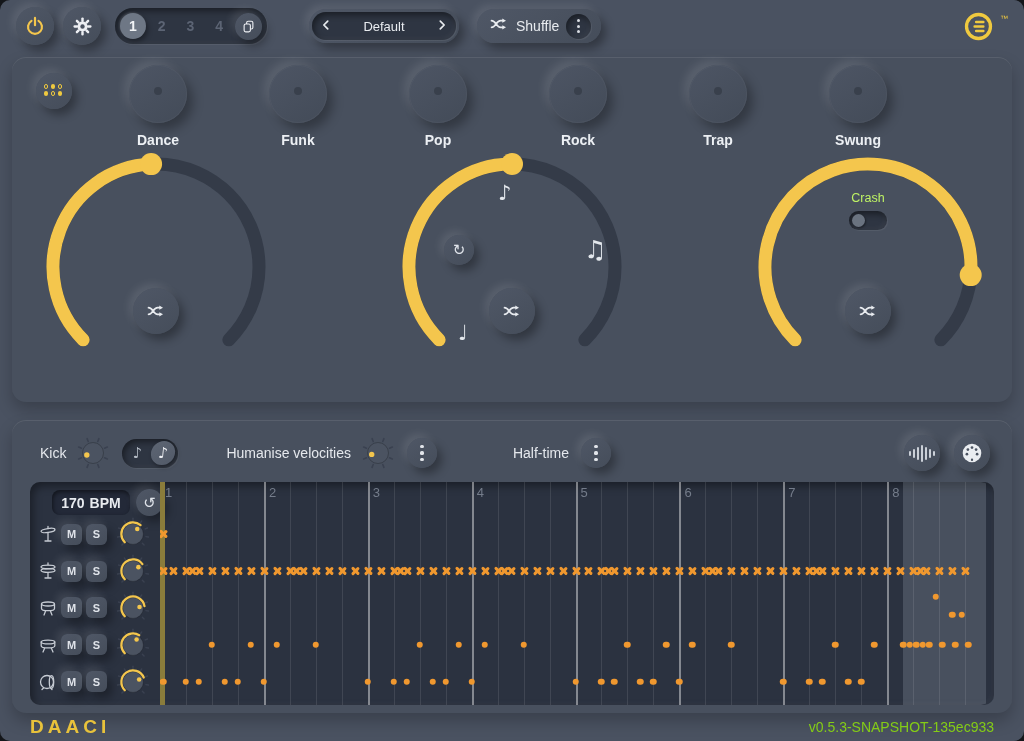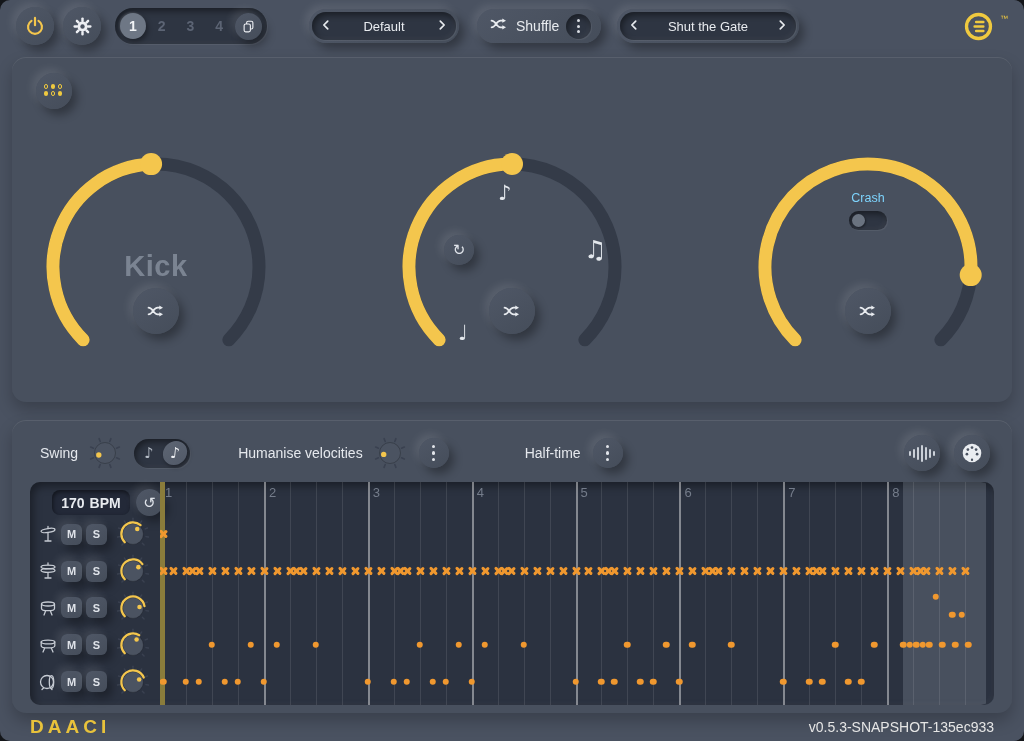--- a/index.html
+++ b/index.html
@@ -58,21 +58,21 @@
   .arc-holder{position:absolute;left:0;top:0;}
   .knob-label{position:absolute;top:101px;left:0;width:100%;text-align:center;font-size:29px;font-weight:700;color:#7B8492;letter-spacing:.5px;}
   .shuffle-mini{position:absolute;left:95px;top:139px;width:46px;height:46px;display:flex;align-items:center;justify-content:center;}
   .note-marker{position:absolute;color:#E3E7EC;font-family:"DejaVu Sans",sans-serif;}
   .nm-8{left:104px;top:32px;font-size:21px;}
   .nm-16{left:190px;top:86px;font-size:25px;}
   .nm-4{left:64px;top:172px;font-size:21px;}
   .regen-btn{position:absolute;left:50px;top:86px;width:30px;height:30px;display:flex;align-items:center;justify-content:center;
     color:#DFE3E9;font-size:15px;font-family:"DejaVu Sans",sans-serif;}
   .crash-wrap{position:absolute;top:42px;left:0;right:0;display:flex;flex-direction:column;align-items:center;gap:6px;}
-  .crash-label{font-size:12.5px;color:#7dd3fc;}
+  .crash-label{font-size:12.5px;color:#bef264;}
   .toggle{width:38px;height:19px;border-radius:10px;position:relative;}
   .toggle .thumb{position:absolute;left:3px;top:3px;width:13px;height:13px;border-radius:50%;background:#6A7380;box-shadow:1px 1px 2px rgba(0,0,0,.4);}
 
   
   .controls{position:absolute;left:28px;right:22px;top:14px;height:38px;display:flex;align-items:center;}
   .ctl-label{font-size:14px;color:#E5E8ED;}
   .mini-knob{width:34px;height:34px;margin-left:10px;}
   .note-toggle{margin-left:12px;width:56px;height:29px;border-radius:15px;display:flex;align-items:center;padding:0 3px;box-sizing:border-box;gap:2px;}
   .note-toggle .n1{width:24px;text-align:center;color:#B9C0CA;font-size:15px;font-family:"DejaVu Sans",sans-serif;}
   .note-toggle .n2{width:24px;height:24px;border-radius:50%;background:linear-gradient(145deg,#5d6573,#525a68);
@@ -107,21 +107,21 @@
   .row-layer{position:absolute;left:0;right:0;height:37px;}
   .mk{position:absolute;transform:translate(-50%,-50%);}
   .xmark{width:10px;height:10px;}
   .xmark::before,.xmark::after{content:"";position:absolute;left:4px;top:0;width:2.6px;height:10px;border-radius:2px;background:#F0982F;}
   .xmark::before{transform:rotate(45deg);} .xmark::after{transform:rotate(-45deg);}
   .dotmark{width:6.5px;height:6.5px;border-radius:50%;background:#F0982F;}
 
   
   .footer{position:absolute;left:0;right:0;bottom:0;height:28px;display:flex;align-items:center;justify-content:space-between;padding:0 30px;}
   .brand{font-size:19px;font-weight:700;letter-spacing:4px;color:#E8C23B;}
-  .version{font-size:14px;color:#e5e5e5;}
+  .version{font-size:14px;color:#84cc16;}
 </style>
 </head>
 <body>
 
 <div class="app">
 
   <header class="topbar">
     <button class="pwr raised circle">
       <svg width="22" height="22" viewBox="0 0 24 24">
         <path d="M8.2 6.4 A7.6 7.6 0 1 0 15.8 6.4" fill="none" stroke="#F4C64D" stroke-width="2.4" stroke-linecap="round"></path>
@@ -181,35 +181,20 @@
             <path d="M16 13.4 20.4 16l-4.4 2.6z" fill="#E8EBEF"></path>
           </svg></span>
       <span class="lbl">Shuffle</span>
       <button class="kebab inset">
           <i></i>
           <i></i>
           <i></i>
         </button>
     </div>
 
-    <div class="sel-pill gate-pill raised">
-      <div class="sel-inner inset">
-        <button>
-          <svg width="12" height="12" viewBox="0 0 14 14">
-              <path d="M9 2.5 4.5 7 9 11.5" fill="none" stroke="#E8EBEF" stroke-width="2" stroke-linecap="round" stroke-linejoin="round"></path>
-            </svg>
-        </button>
-        <span class="sel-label">Shut the Gate</span>
-        <button>
-          <svg width="12" height="12" viewBox="0 0 14 14">
-              <path d="M5 2.5 9.5 7 5 11.5" fill="none" stroke="#E8EBEF" stroke-width="2" stroke-linecap="round" stroke-linejoin="round"></path>
-            </svg>
-        </button>
-      </div>
-    </div>
 
     <div class="logo">
       <svg width="29" height="29" viewBox="0 0 30 30">
         <circle cx="15" cy="15" r="12.4" fill="none" stroke="#EFC93F" stroke-width="3.4"></circle>
         <path d="M20 10.3 H12.6 M20 15 H11 M20 19.7 H12.6" stroke="#EFC93F" stroke-width="2.6" stroke-linecap="round"></path>
       </svg>
       <span class="logo-tm">™</span>
     </div>
   </header>
 
@@ -218,30 +203,55 @@
       <span class="dg">
         <i class="o"></i>
           <i class="f"></i>
           <i class="o"></i>
           <i class="f"></i>
           <i class="o"></i>
           <i class="f"></i>
       </span>
     </button>
 
+    <div class="style-row" id="styleRow">
+        <div class="style-cell">
+          <div class="style-knob"></div>
+          <div class="slabel">Dance</div>
+        </div>
+        <div class="style-cell">
+          <div class="style-knob"></div>
+          <div class="slabel">Funk</div>
+        </div>
+        <div class="style-cell">
+          <div class="style-knob"></div>
+          <div class="slabel">Pop</div>
+        </div>
+        <div class="style-cell">
+          <div class="style-knob"></div>
+          <div class="slabel">Rock</div>
+        </div>
+        <div class="style-cell">
+          <div class="style-knob"></div>
+          <div class="slabel">Trap</div>
+        </div>
+        <div class="style-cell">
+          <div class="style-knob"></div>
+          <div class="slabel">Swung</div>
+        </div>
+      </div>
 
     <div class="big-row">
 
       <div class="bigknob">
         <div class="arc-holder"><svg width="236" height="236" viewBox="0 0 236 236">
     <path d="M45.17 190.83 A103 103 0 1 1 190.83 190.83" stroke="#343B48" stroke-width="13" fill="none" stroke-linecap="round"></path>
     <path d="M45.17 190.83 A103 103 0 0 1 113.15 15.11" stroke="#F4C64D" stroke-width="13" fill="none" stroke-linecap="round"></path>
     <circle cx="113.1" cy="15.1" r="11" fill="#F4C64D"></circle>
             </svg></div>
-        <div class="knob-label">Kick</div>
         <button class="shuffle-mini raised circle shuf-slot">
             <svg viewBox="0 0 24 24" width="20" height="20">
  <path d="M3 8C8.5 8 8.5 16 14 16h2.5M3 16C8.5 16 8.5 8 14 8h2.5" fill="none" stroke="#E8EBEF" stroke-width="2" stroke-linecap="round"></path>
  <path d="M16 5.4 20.4 8l-4.4 2.6z" fill="#E8EBEF"></path>
               <path d="M16 13.4 20.4 16l-4.4 2.6z" fill="#E8EBEF"></path>
             </svg>
           </button>
       </div>
 
 
@@ -285,21 +295,21 @@
               <path d="M16 13.4 20.4 16l-4.4 2.6z" fill="#E8EBEF"></path>
             </svg>
           </button>
       </div>
 
     </div>
   </section>
 
   <section class="panel seq-panel">
     <div class="controls">
-      <span class="ctl-label">Swing</span>
+      <span class="ctl-label">Kick</span>
       <span class="mini-knob" id="swingKnob"><svg width="34" height="34" viewBox="0 0 34 34">
             <line x1="28.548494156391087" y1="21.78354290456362" x2="31.320132753924945" y2="22.93159320165889" stroke="#3A4150" stroke-width="1.6" stroke-linecap="round"></line>
             <line x1="21.783542904563625" y1="28.548494156391087" x2="22.93159320165889" y2="31.320132753924945" stroke="#3A4150" stroke-width="1.6" stroke-linecap="round"></line>
             <line x1="12.216457095436379" y1="28.548494156391087" x2="11.068406798341108" y2="31.320132753924945" stroke="#3A4150" stroke-width="1.6" stroke-linecap="round"></line>
             <line x1="5.451505843608915" y1="21.783542904563625" x2="2.679867246075055" y2="22.93159320165889" stroke="#3A4150" stroke-width="1.6" stroke-linecap="round"></line>
             <line x1="5.451505843608913" y1="12.216457095436384" x2="2.6798672460750517" y2="11.068406798341117" stroke="#3A4150" stroke-width="1.6" stroke-linecap="round"></line>
             <line x1="12.216457095436382" y1="5.451505843608915" x2="11.068406798341112" y2="2.6798672460750534" stroke="#3A4150" stroke-width="1.6" stroke-linecap="round"></line>
             <line x1="21.783542904563625" y1="5.451505843608917" x2="22.931593201658895" y2="2.679867246075057" stroke="#3A4150" stroke-width="1.6" stroke-linecap="round"></line>
             <line x1="28.548494156391087" y1="12.21645709543638" x2="31.320132753924945" y2="11.068406798341112" stroke="#3A4150" stroke-width="1.6" stroke-linecap="round"></line>
     <circle cx="17" cy="17" r="10.5" fill="#4B5361" stroke="rgba(0,0,0,.22)"></circle>

